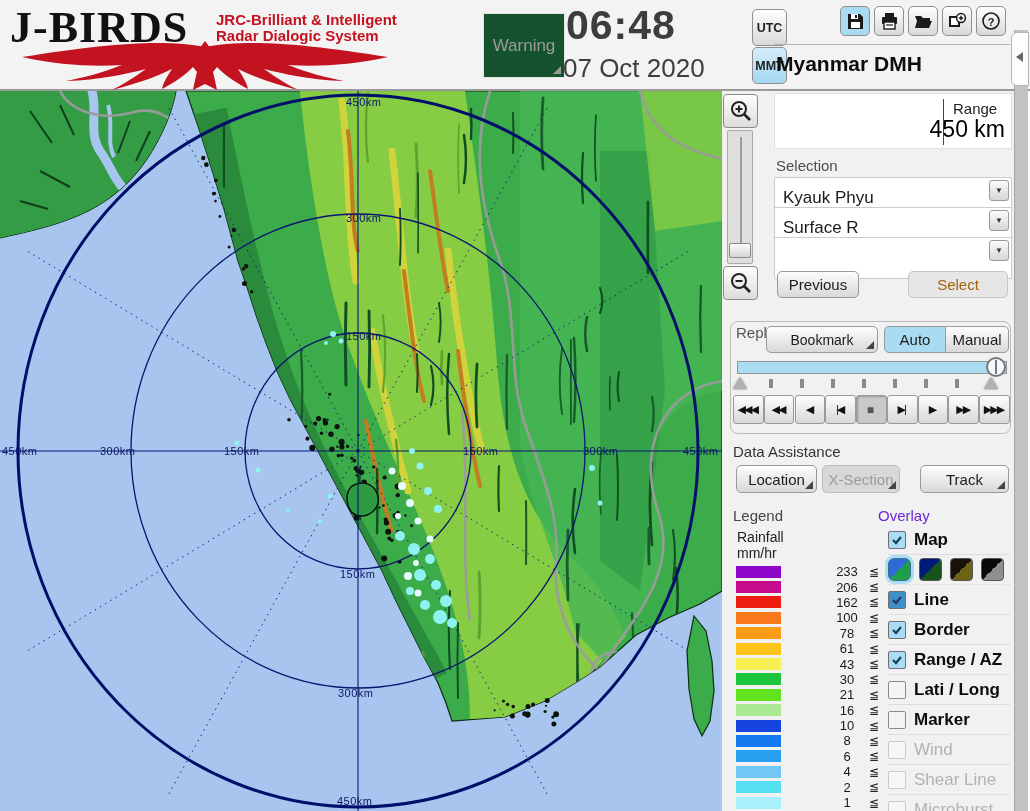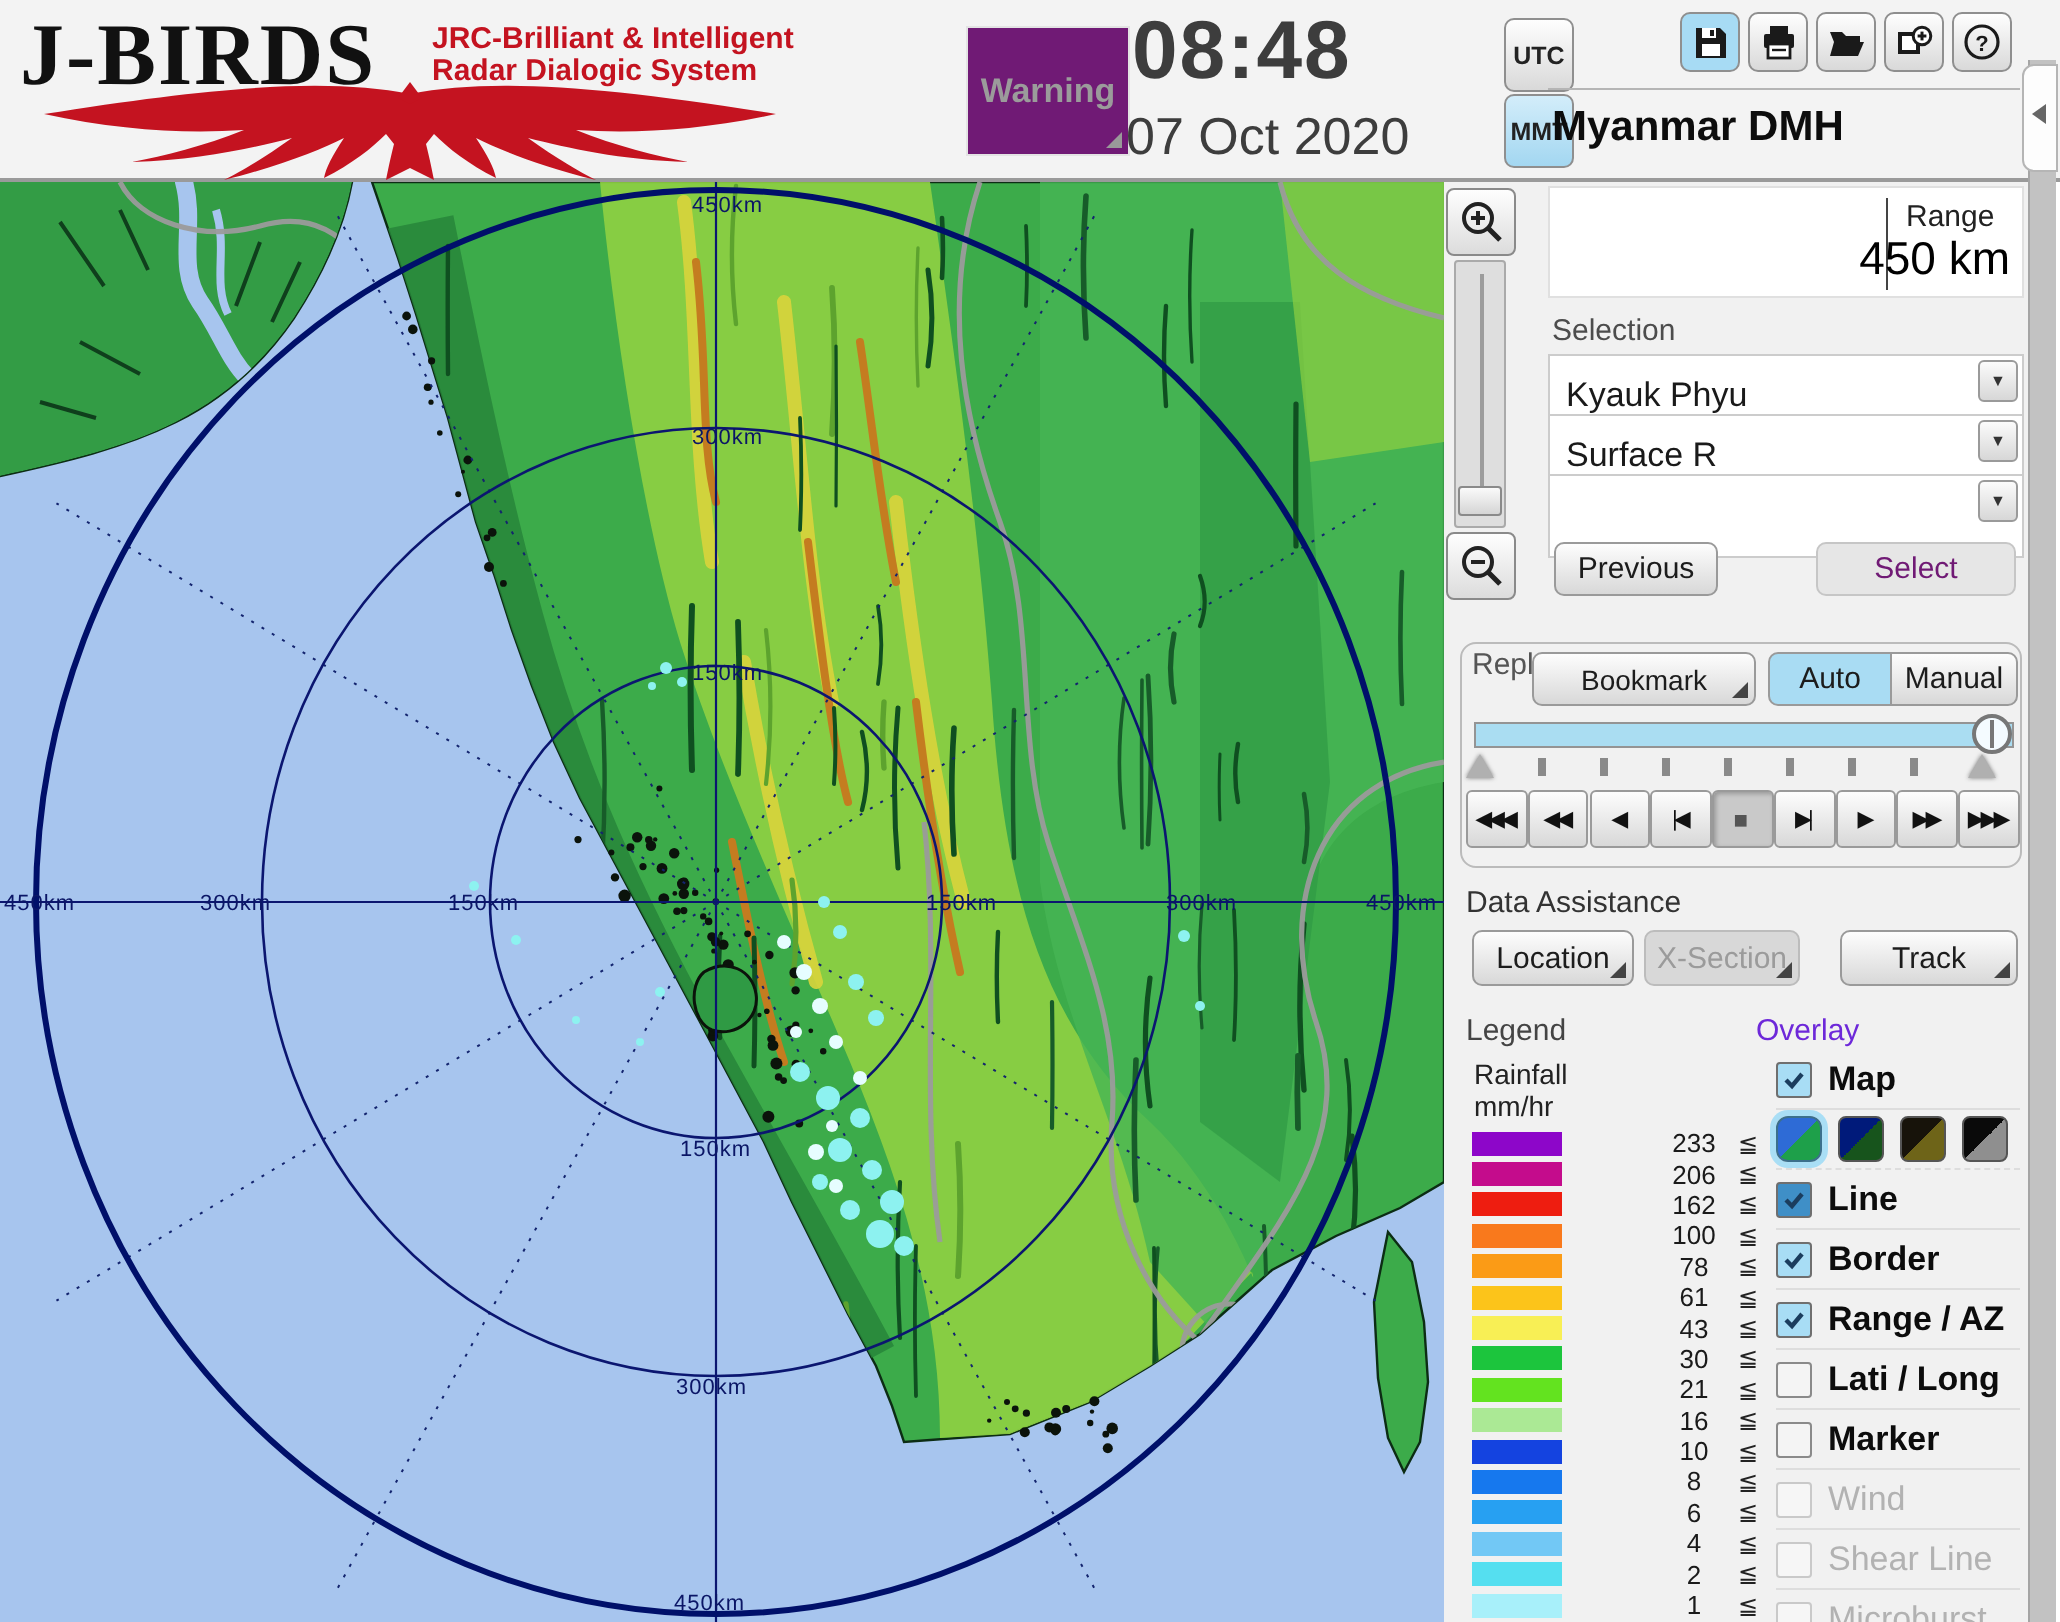--- a/index.html
+++ b/index.html
@@ -4,22 +4,22 @@
 <style>
   html,body{margin:0;padding:0;background:#fff;}
   body{width:1030px;height:811px;position:relative;overflow:hidden;
        font-family:"Liberation Sans",sans-serif;-webkit-font-smoothing:antialiased;}
   .abs{position:absolute;}
   
   #header{left:0;top:0;width:1030px;height:91px;background:#f3f3f3;border-bottom:2px solid #9a9a9a;box-sizing:border-box;}
   #logo-title{left:10px;top:2px;font-family:"Liberation Serif",serif;font-weight:bold;font-size:44px;color:#111;letter-spacing:1px;}
   #logo-sub{left:216px;top:12px;color:#c41320;font-weight:bold;font-size:15px;line-height:16px;white-space:nowrap;}
   #eagle{left:14px;top:40px;}
-  #warning-btn{left:483px;top:13px;width:80px;height:63px;background:#701a75;border:1px solid #e3e3e3;
-     color:#9b9b9b;font-size:17px;display:flex;align-items:center;justify-content:center;font-weight:bold;}
+  #warning-btn{left:483px;top:13px;width:80px;height:63px;background:#14532d;border:1px solid #e3e3e3;
+     color:#9b9b9b;font-size:17px;display:flex;align-items:center;justify-content:center;}
   .corner-tri{position:absolute;right:3px;bottom:3px;width:0;height:0;border-style:solid;
      border-width:0 0 8px 8px;border-color:transparent transparent #444 transparent;}
   #warning-btn .corner-tri{border-color:transparent transparent #999 transparent;}
   #clock-time{left:566px;top:2px;font-size:41px;font-weight:bold;color:#3d3d3d;letter-spacing:1px;}
   #clock-date{left:563px;top:53px;font-size:26px;color:#3d3d3d;}
   .tz-btn{left:752px;width:35px;height:37px;border:1px solid #8f8f8f;border-radius:5px;box-sizing:border-box;
      font-size:12.5px;font-weight:bold;color:#222;display:flex;align-items:center;justify-content:center;
      background:linear-gradient(#fefefe,#d9d9d9);}
   #tz-utc{top:9px;} #tz-mmt{top:47px;background:linear-gradient(#d3edfa,#a3d7f1);}
   #toolbar{left:840px;top:6px;display:flex;gap:4px;}
@@ -43,21 +43,21 @@
   .sel-field{left:52px;width:238px;height:42px;background:#fff;border:1px solid #ccc;box-sizing:border-box;
      font-size:17px;color:#1a1a1a;display:flex;align-items:center;padding-left:8px;}
   .dd-btn{position:absolute;right:2px;top:2px;width:20px;height:21px;border:1px solid #9a9a9a;border-radius:3px;
      background:linear-gradient(#fbfbfb,#d7d7d7);display:flex;align-items:center;justify-content:center;
      font-size:8px;color:#333;box-sizing:border-box;}
   .btn{border:1px solid #9a9a9a;border-radius:5px;background:linear-gradient(#fdfdfd,#d8d8d8);
      font-size:15px;color:#1c1c1c;display:flex;align-items:center;justify-content:center;box-sizing:border-box;
      font-family:"Liberation Sans",sans-serif;}
   .btn.disabled{background:#d8d8d8;color:#9b9b9b;border-color:#bcbcbc;}
   #previous-btn{left:55px;top:180px;width:82px;height:27px;}
-  #select-btn{left:186px;top:180px;width:100px;height:27px;background:#e6e6e6;color:#701a75;border-color:#c6c6c6;}
+  #select-btn{left:186px;top:180px;width:100px;height:27px;background:#e6e6e6;color:#a16207;border-color:#c6c6c6;}
   
   #replay-box{left:8px;top:230px;width:281px;height:113px;border:1px solid #bbb;border-radius:8px;box-sizing:border-box;}
   #replay-label{left:14px;top:233px;font-size:15px;color:#555;}
   #bookmark-btn{left:44px;top:235px;width:112px;height:27px;font-size:14px;position:absolute;}
   #auto-btn{left:162px;top:235px;width:62px;height:27px;border-radius:5px 0 0 5px;background:#a9dcf3;position:absolute;}
   #manual-btn{left:223px;top:235px;width:64px;height:27px;border-radius:0 5px 5px 0;position:absolute;}
   #replay-track{left:15px;top:270px;width:270px;height:13px;border:1px solid #949494;background:#aaddf2;box-sizing:border-box;}
   #replay-thumb{left:264px;top:266px;width:20px;height:20px;border:2px solid #777;border-radius:50%;background:#f4fbff;box-sizing:border-box;}
   #replay-thumb:after{content:"";position:absolute;left:7px;top:1px;width:2px;height:14px;background:#777;}
   .tick{position:absolute;top:288px;width:4px;height:9px;background:#8a8a8a;}
@@ -111,21 +111,21 @@
       <div>Radar Dialogic System</div>
   </div>
   <svg id="eagle" class="abs" width="382" height="50" viewBox="0 0 382 50">
     <path fill="#c41320" d="M191 7 C150 -1 96 3 8 17 C45 25 78 27 108 25 C88 33 68 38 52 41 C86 40 112 34 132 29 C118 39 106 46 98 50 C126 43 146 35 158 29 C152 38 149 44 148 49 C162 42 172 34 179 27 L183 32 C181 40 180 45 179 50 L191 44 L203 50 C202 45 201 40 199 32 L203 27 C210 34 220 42 234 49 C233 44 230 38 224 29 C236 35 256 43 284 50 C276 46 264 39 250 29 C270 34 296 40 330 41 C314 38 294 33 274 25 C304 27 337 25 374 17 C286 3 232 -1 191 7 Z"></path>
     <path fill="#c41320" d="M185 9 L191 1 L197 9 L191 12 Z"></path>
   </svg>
   <div id="warning-btn" class="abs">
     <span>Warning</span>
     <span class="corner-tri"></span>
   </div>
-  <div id="clock-time" class="abs">08:48</div>
+  <div id="clock-time" class="abs">06:48</div>
   <div id="clock-date" class="abs">07 Oct 2020</div>
   <div id="tz-utc" class="abs tz-btn">UTC</div>
   <div id="tz-mmt" class="abs tz-btn">MMT</div>
   <div id="toolbar" class="abs">
       <div class="tool-btn sel">
         <svg width="19" height="19" viewBox="0 0 19 19">
           <path d="M2 2 H14 L17 5 V17 H2 Z" fill="#1a1a1a"></path>
           <rect x="5" y="10" width="9" height="6" fill="#fff"></rect>
           <rect x="5" y="2" width="7" height="5" fill="#fff"></rect>
           <rect x="9" y="3" width="2" height="3" fill="#1a1a1a"></rect>

